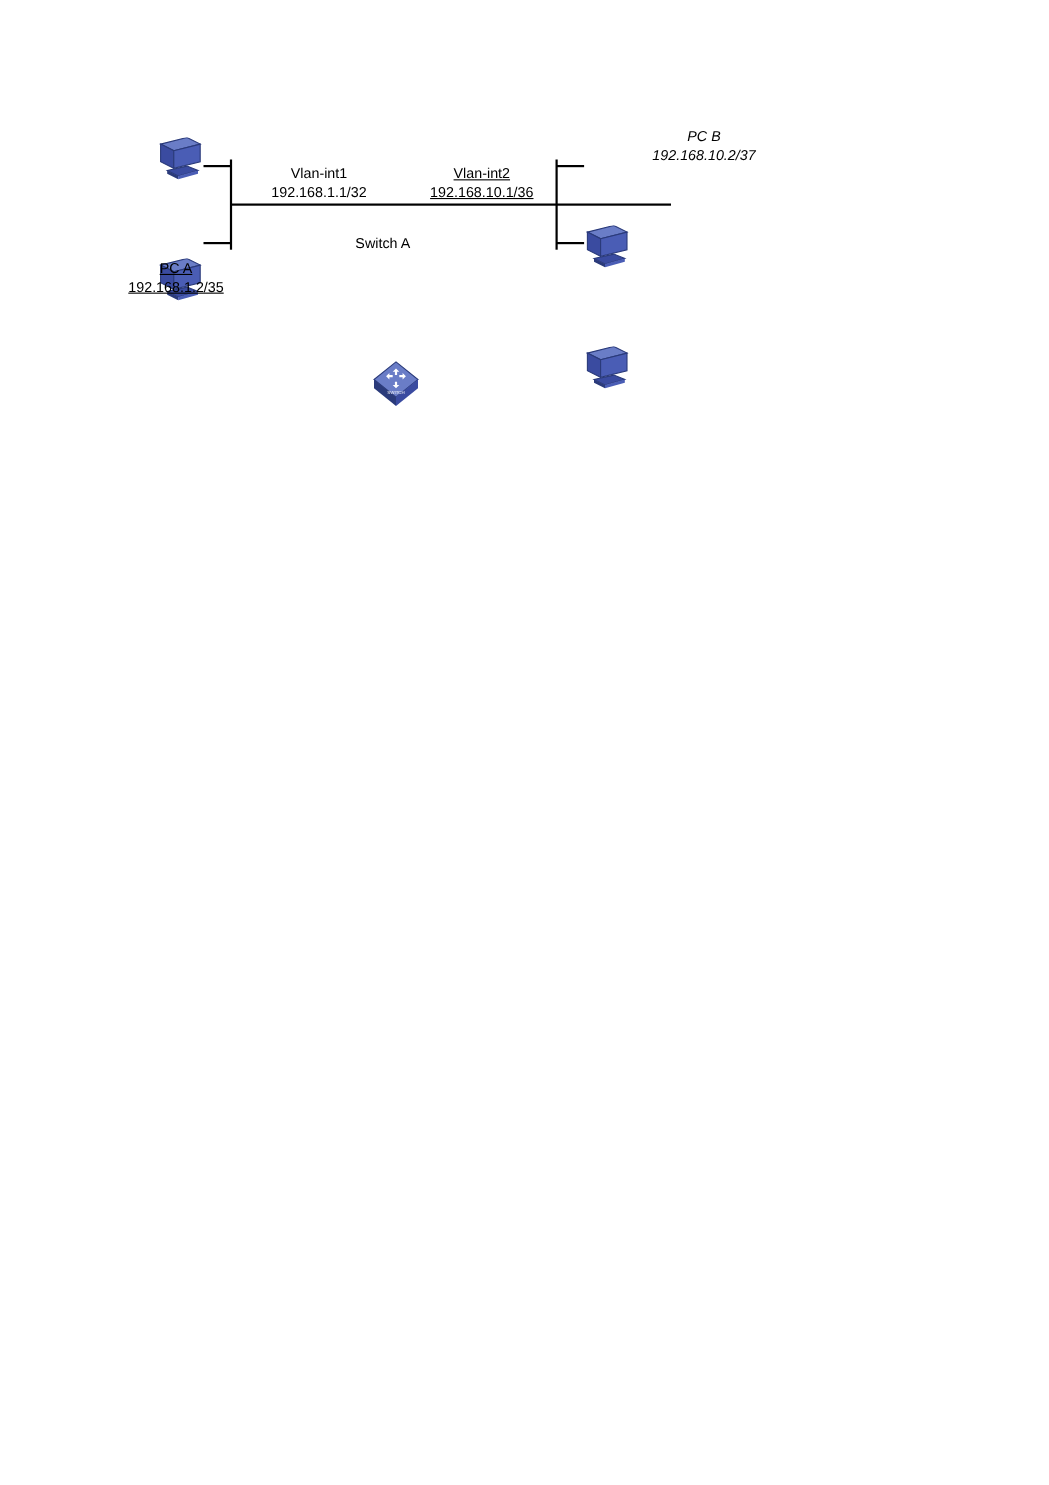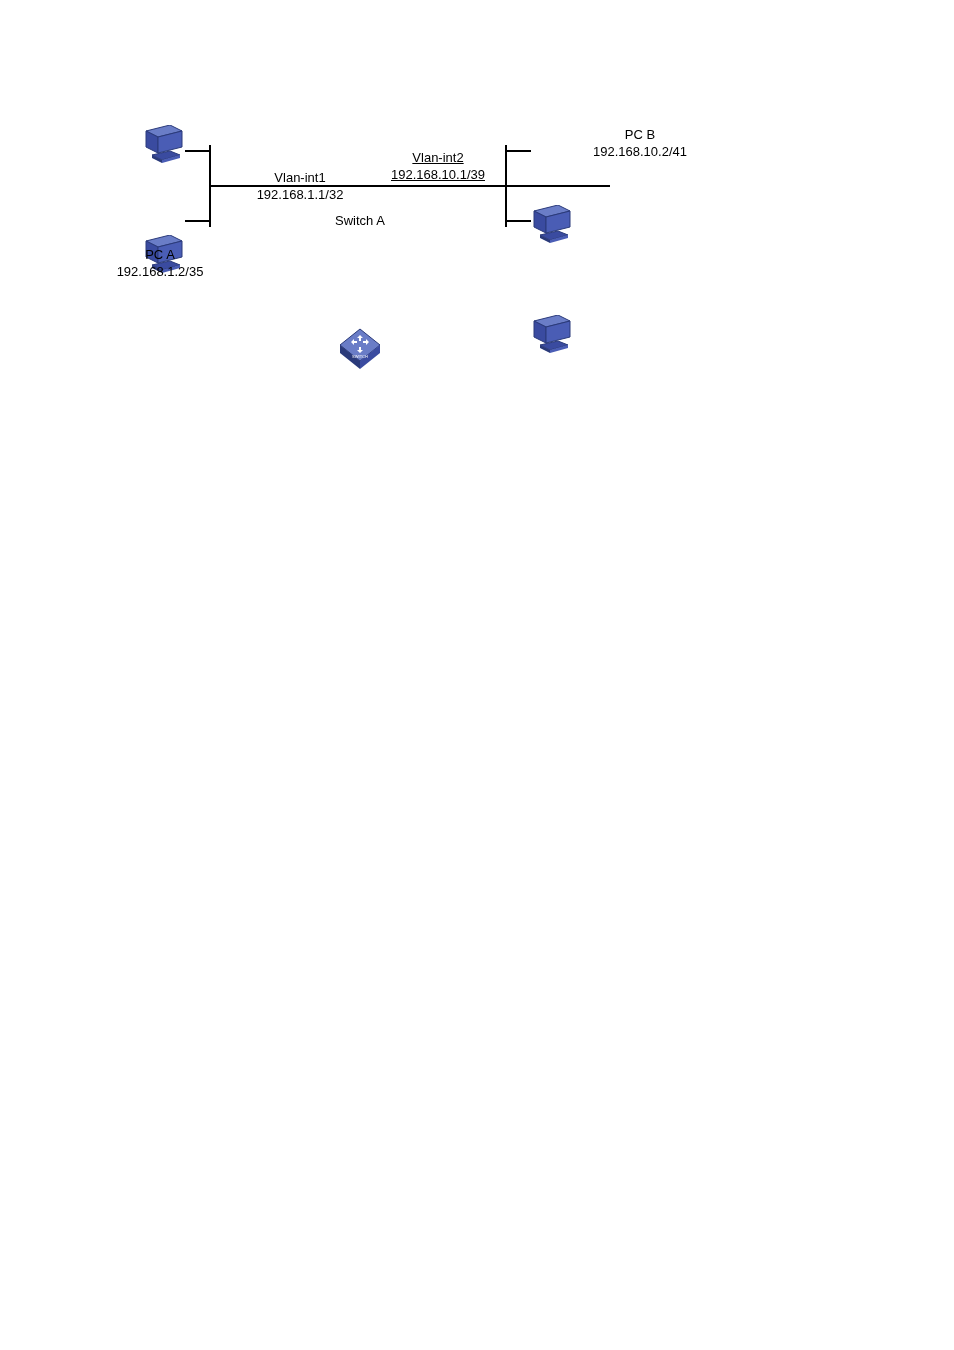--- a/index.html
+++ b/index.html
@@ -120,37 +120,37 @@
       <g fill="#ffffff">
         <polygon points="22,8 25,11 23,11 23,14 21,14 21,11 19,11"></polygon>
         <polygon points="13,15 16,12 16,14 19,14 19,16 16,16 16,18"></polygon>
         <polygon points="31,15 28,12 28,14 25,14 25,16 28,16 28,18"></polygon>
         <polygon points="22,26 19,23 21,23 21,20 23,20 23,23 25,23"></polygon>
       </g>
       <text x="22" y="31" font-size="4" fill="#ffffff" text-anchor="middle" font-family="Arial">SWITCH</text>
     </svg>
   </div>
 
-  <div class="label" style="left:-20px; top:132px; width:100px;">
+  <div class="label" style="left:-20px; top:121px; width:100px;text-decoration:underline;">
     <div>PC A</div>
     <div>192.168.1.2/35</div>
   </div>
 
-  <div class="label" style="left:450px; top:12px; width:120px;">
+  <div class="label" style="left:450px; top:1px; width:120px;font-style:italic;">
     <div>PC B</div>
-    <div>192.168.10.2/41</div>
+    <div>192.168.10.2/37</div>
   </div>
 
-  <div class="label" style="left:110px; top:35px; width:120px;margin-top:20px;">
+  <div class="label" style="left:100px; top:35px; width:120px;">
     <div>Vlan-int1</div>
     <div>192.168.1.1/32</div>
   </div>
 
   <div class="label" style="left:248px; top:35px; width:120px;text-decoration:underline;">
     <div>Vlan-int2</div>
-    <div>192.168.10.1/39</div>
+    <div>192.168.10.1/36</div>
   </div>
 
-  <div class="label" style="left:180px; top:98px; width:100px;text-align:center;">
+  <div class="label" style="left:168px; top:98px; width:100px;text-align:center;">
     <span>Switch A</span>
   </div>
 
 </div>
 
 </body></html>

